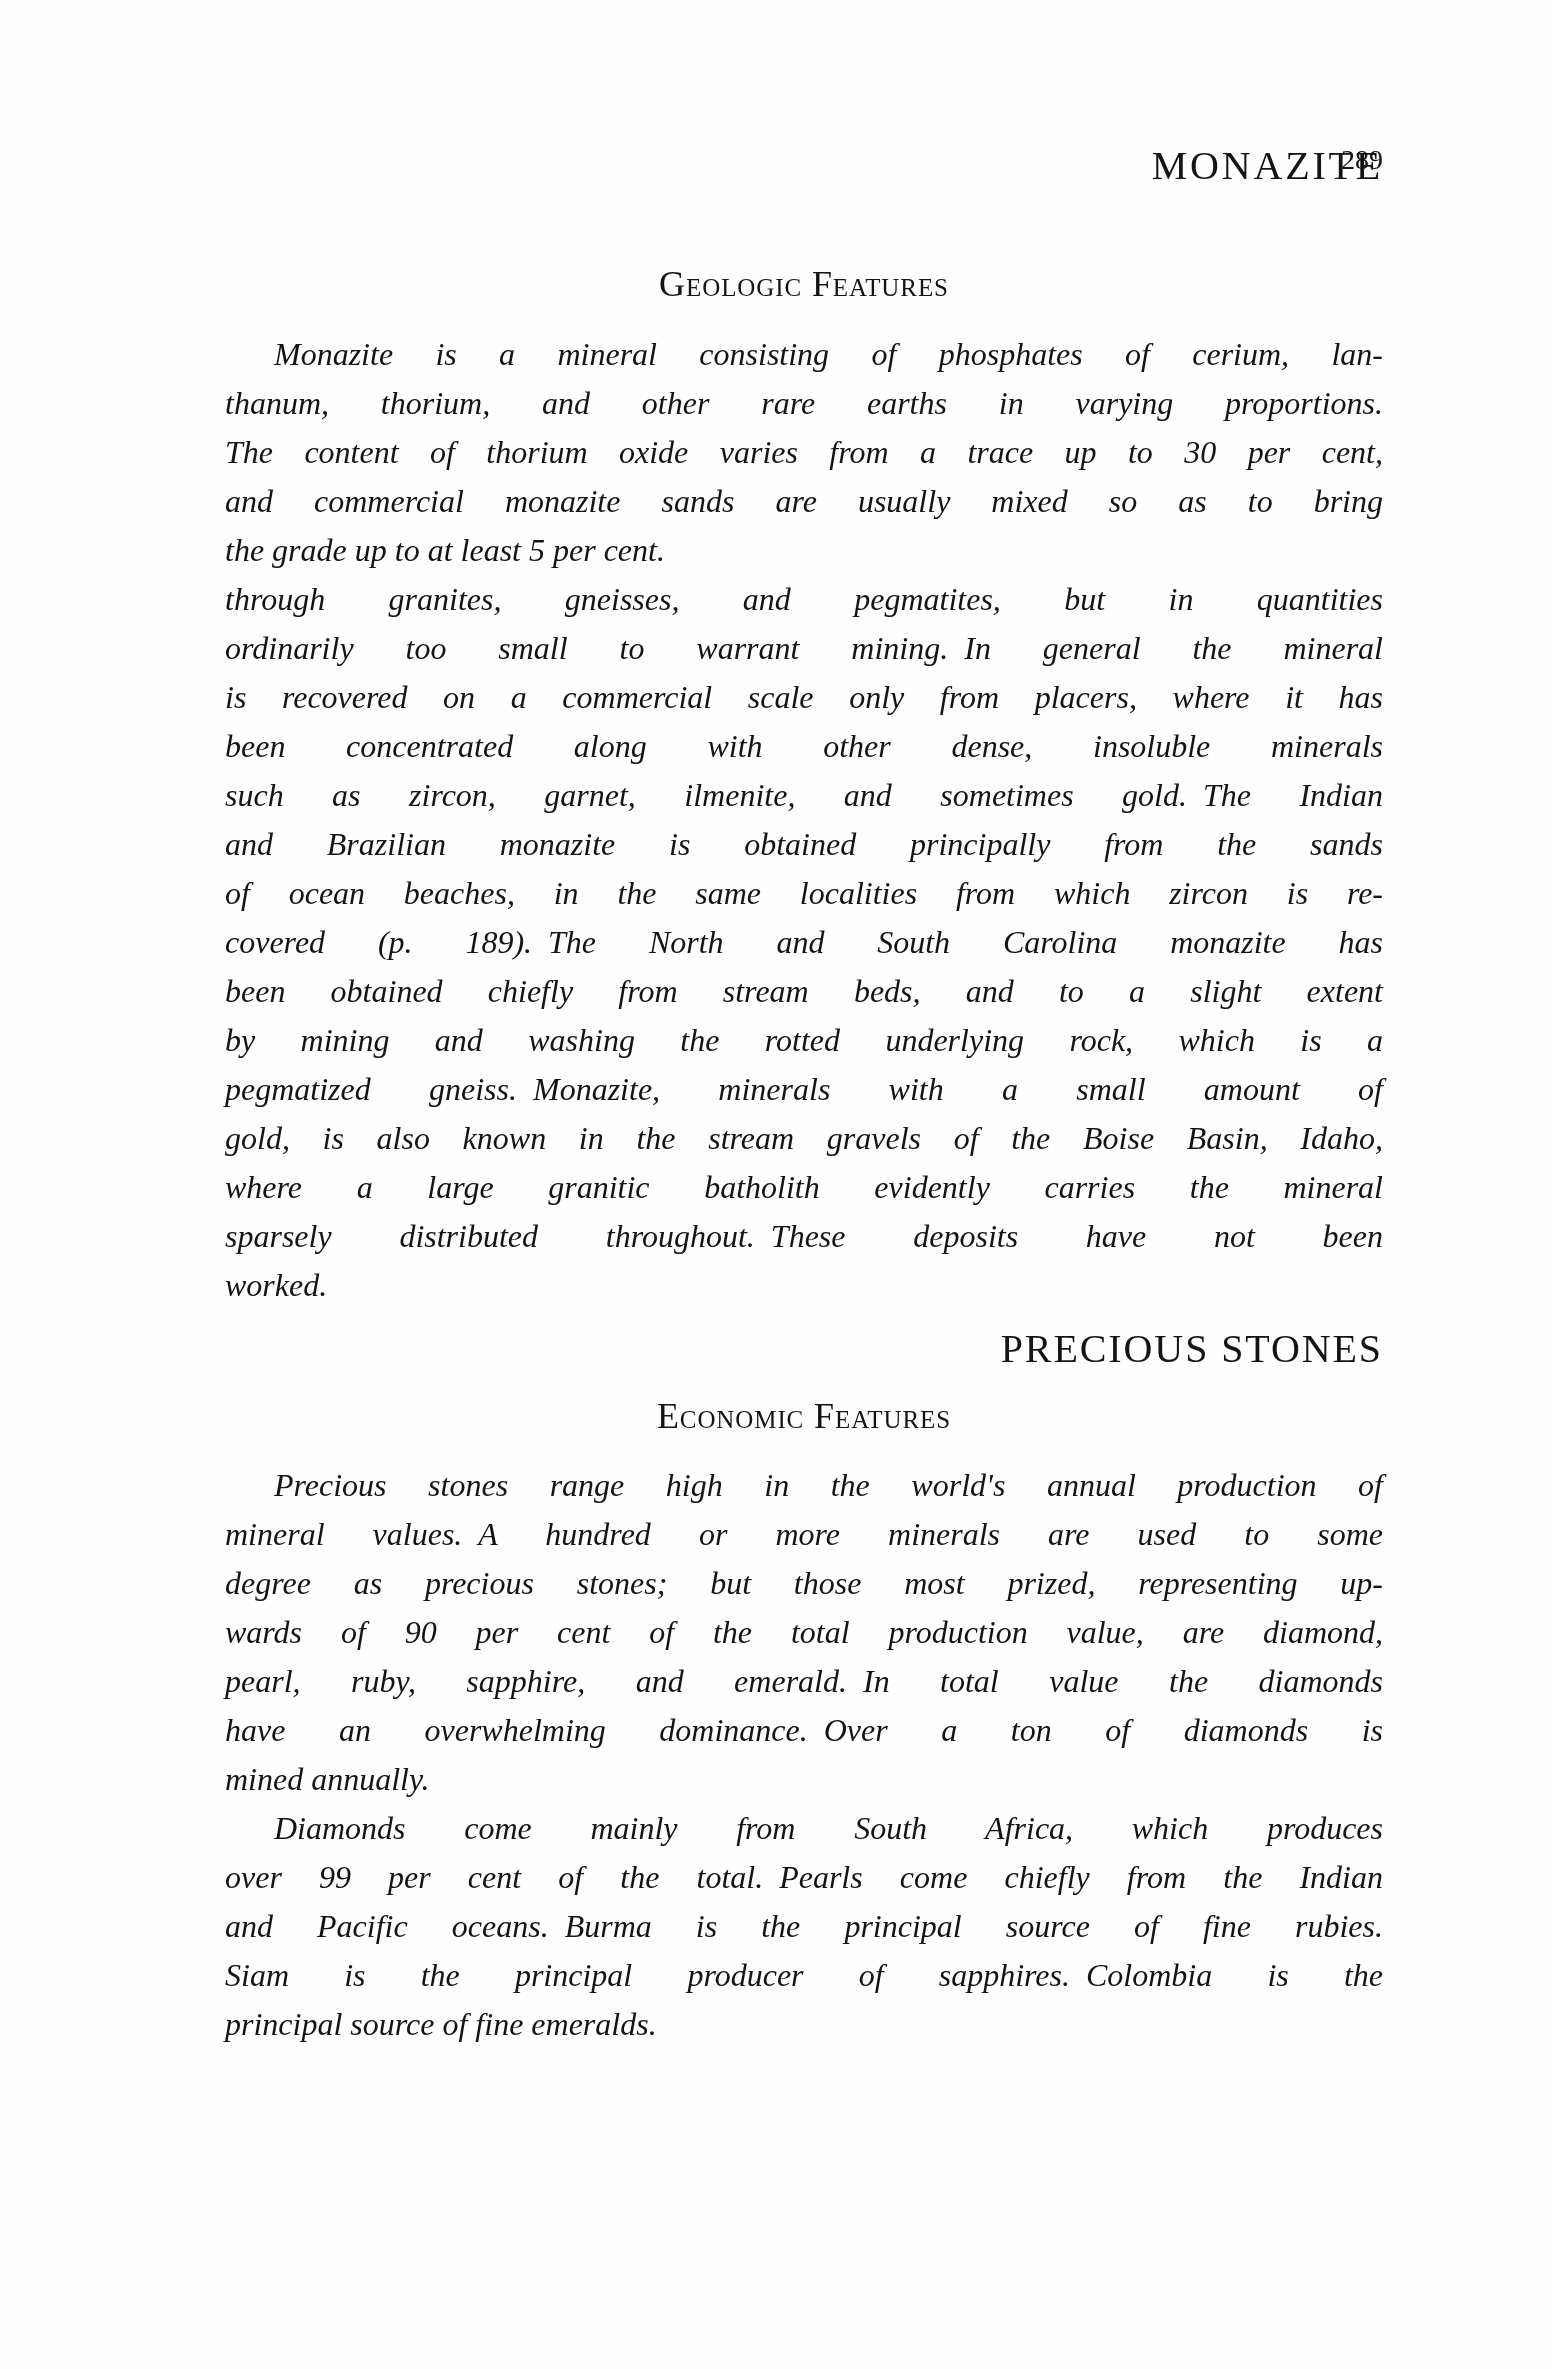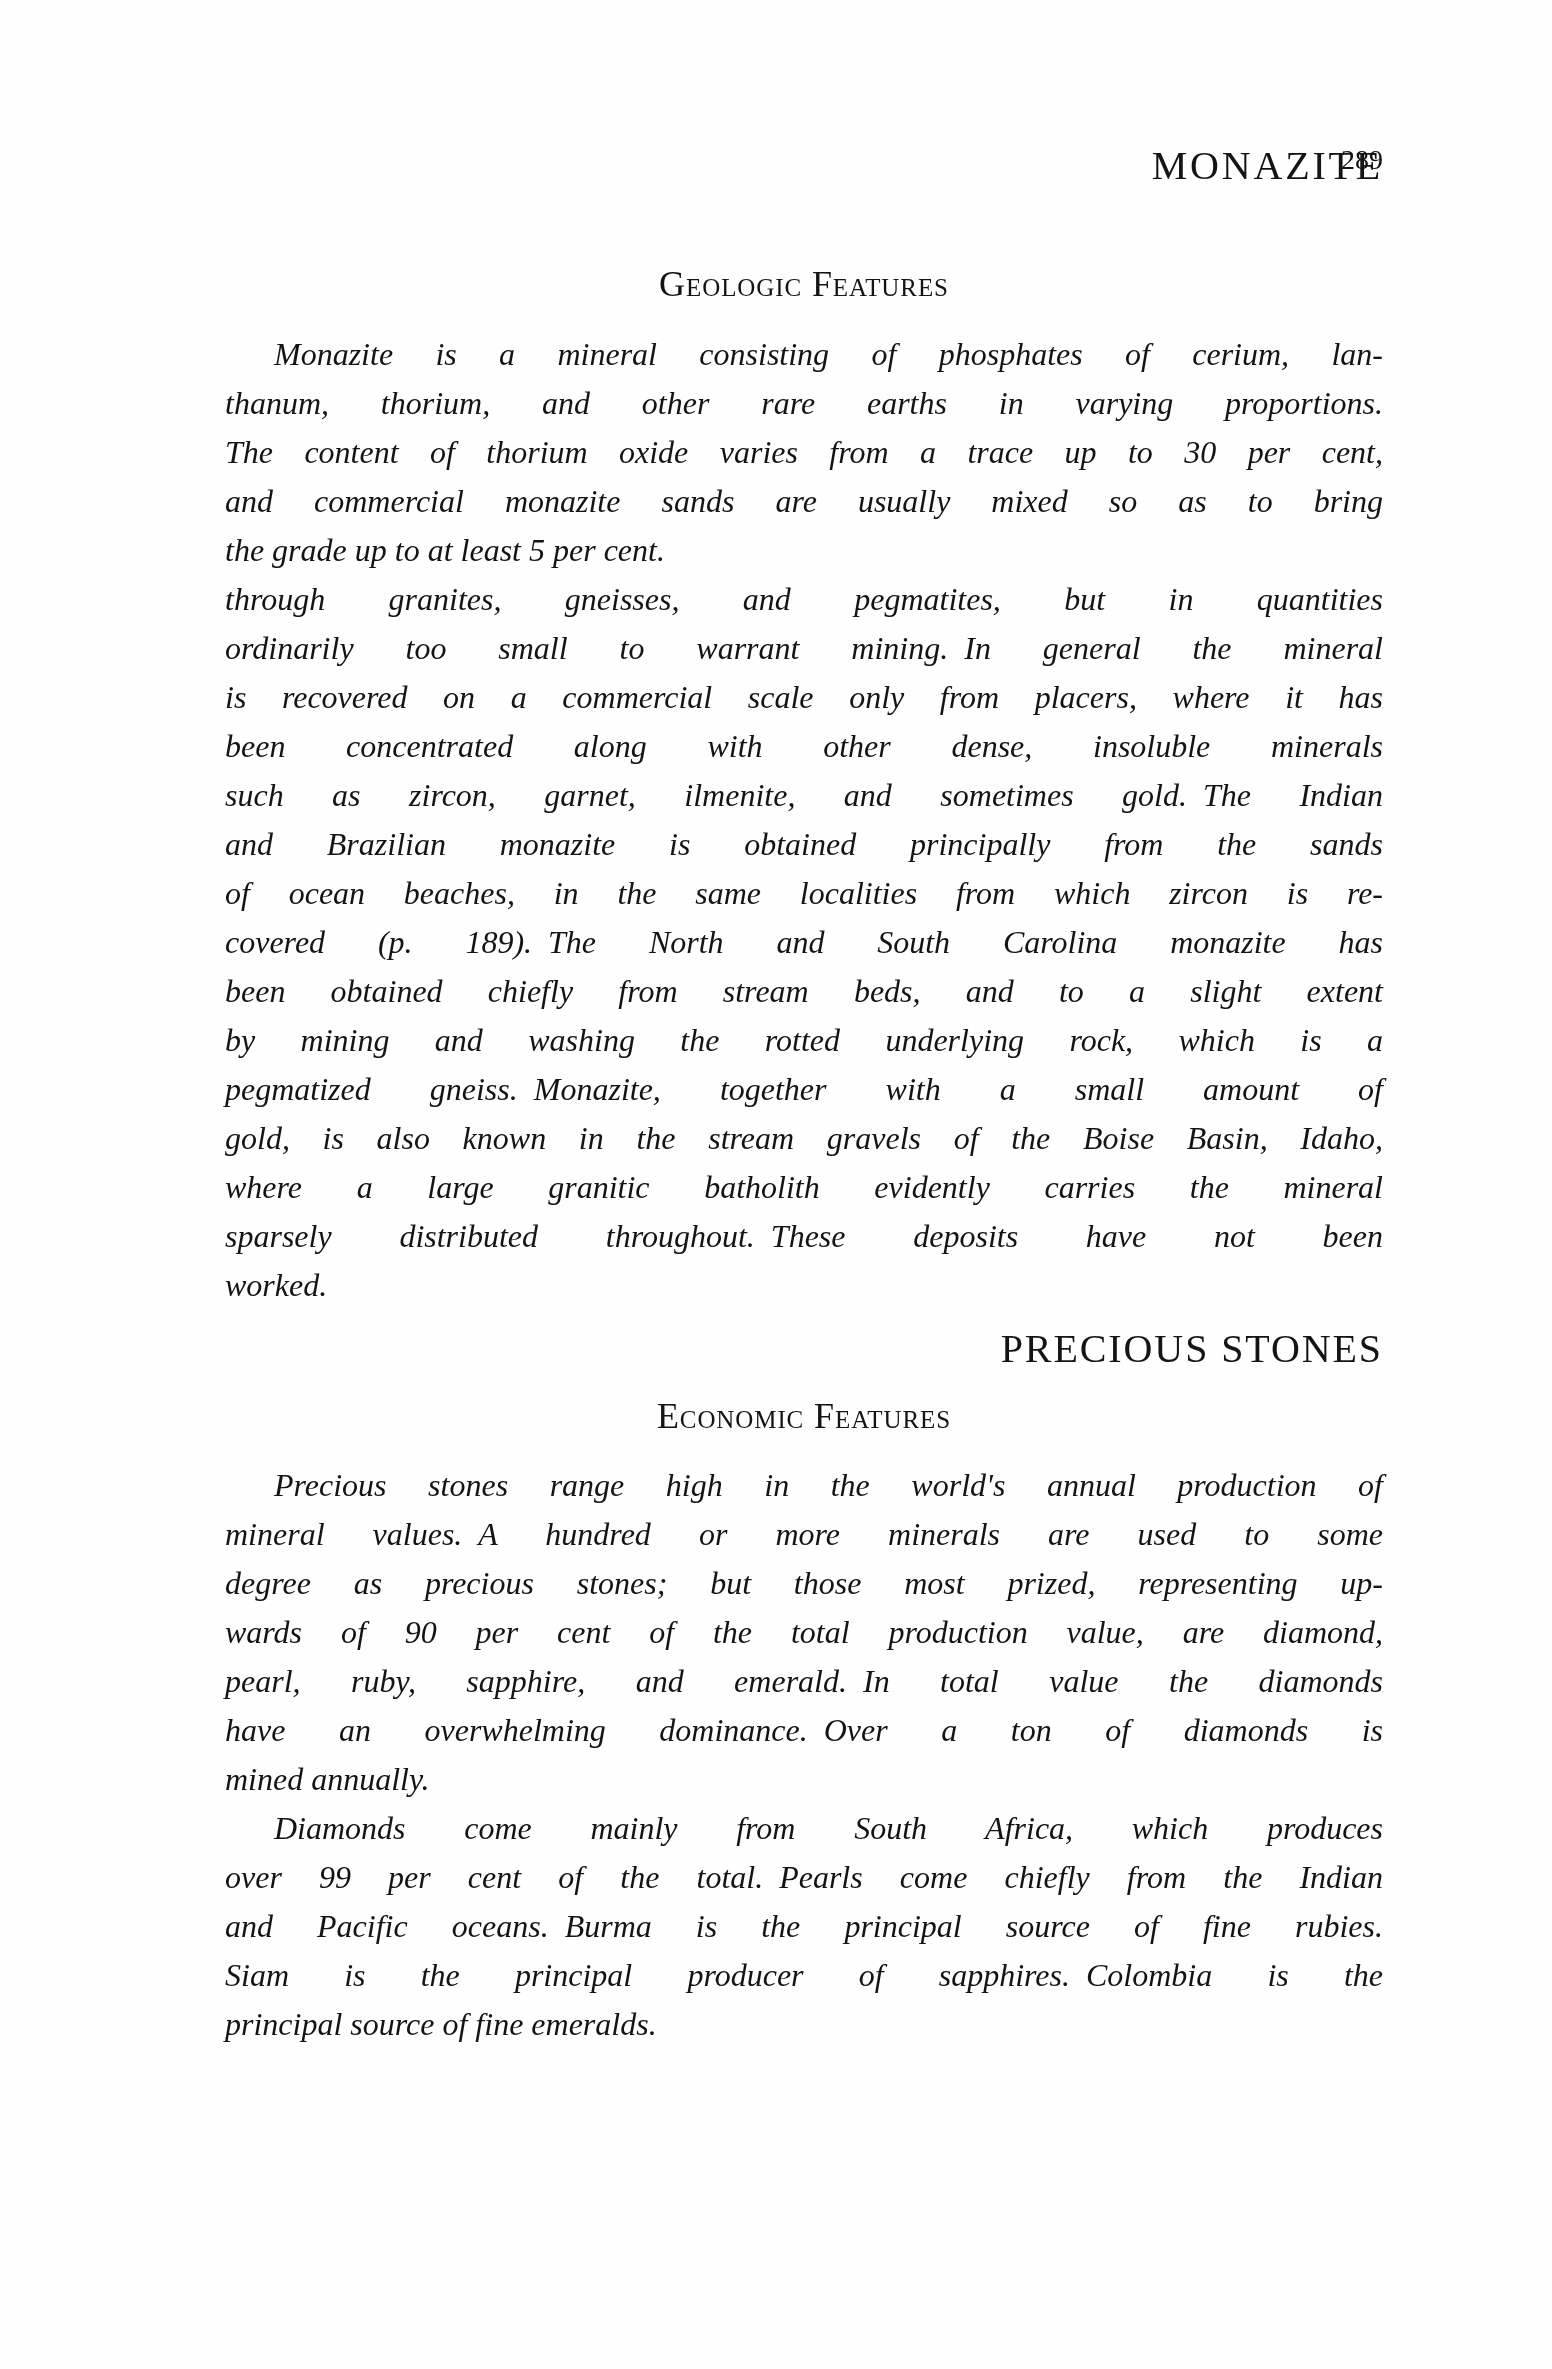--- a/index.html
+++ b/index.html
@@ -83,21 +83,21 @@
           <div class="tline">through granites, gneisses, and pegmatites, but in quantities</div>
           <div class="tline">ordinarily too small to warrant mining. In general the mineral</div>
           <div class="tline">is recovered on a commercial scale only from placers, where it has</div>
           <div class="tline">been concentrated along with other dense, insoluble minerals</div>
           <div class="tline">such as zircon, garnet, ilmenite, and sometimes gold. The Indian</div>
           <div class="tline">and Brazilian monazite is obtained principally from the sands</div>
           <div class="tline">of ocean beaches, in the same localities from which zircon is re-</div>
           <div class="tline">covered (p. 189). The North and South Carolina monazite has</div>
           <div class="tline">been obtained chiefly from stream beds, and to a slight extent</div>
           <div class="tline">by mining and washing the rotted underlying rock, which is a</div>
-          <div class="tline">pegmatized gneiss. Monazite, together with a small amount of</div>
+          <div class="tline">pegmatized gneiss. Monazite, minerals with a small amount of</div>
           <div class="tline">gold, is also known in the stream gravels of the Boise Basin, Idaho,</div>
           <div class="tline">where a large granitic batholith evidently carries the mineral</div>
           <div class="tline">sparsely distributed throughout. These deposits have not been</div>
           <div class="tline last">worked.</div>
         </div>
         <h2 class="main-heading">PRECIOUS STONES</h2>
         <h3 class="sub-heading">Economic Features</h3>
         <div class="para">
           <div class="tline indent">Precious stones range high in the world's annual production of</div>
           <div class="tline">mineral values. A hundred or more minerals are used to some</div>

